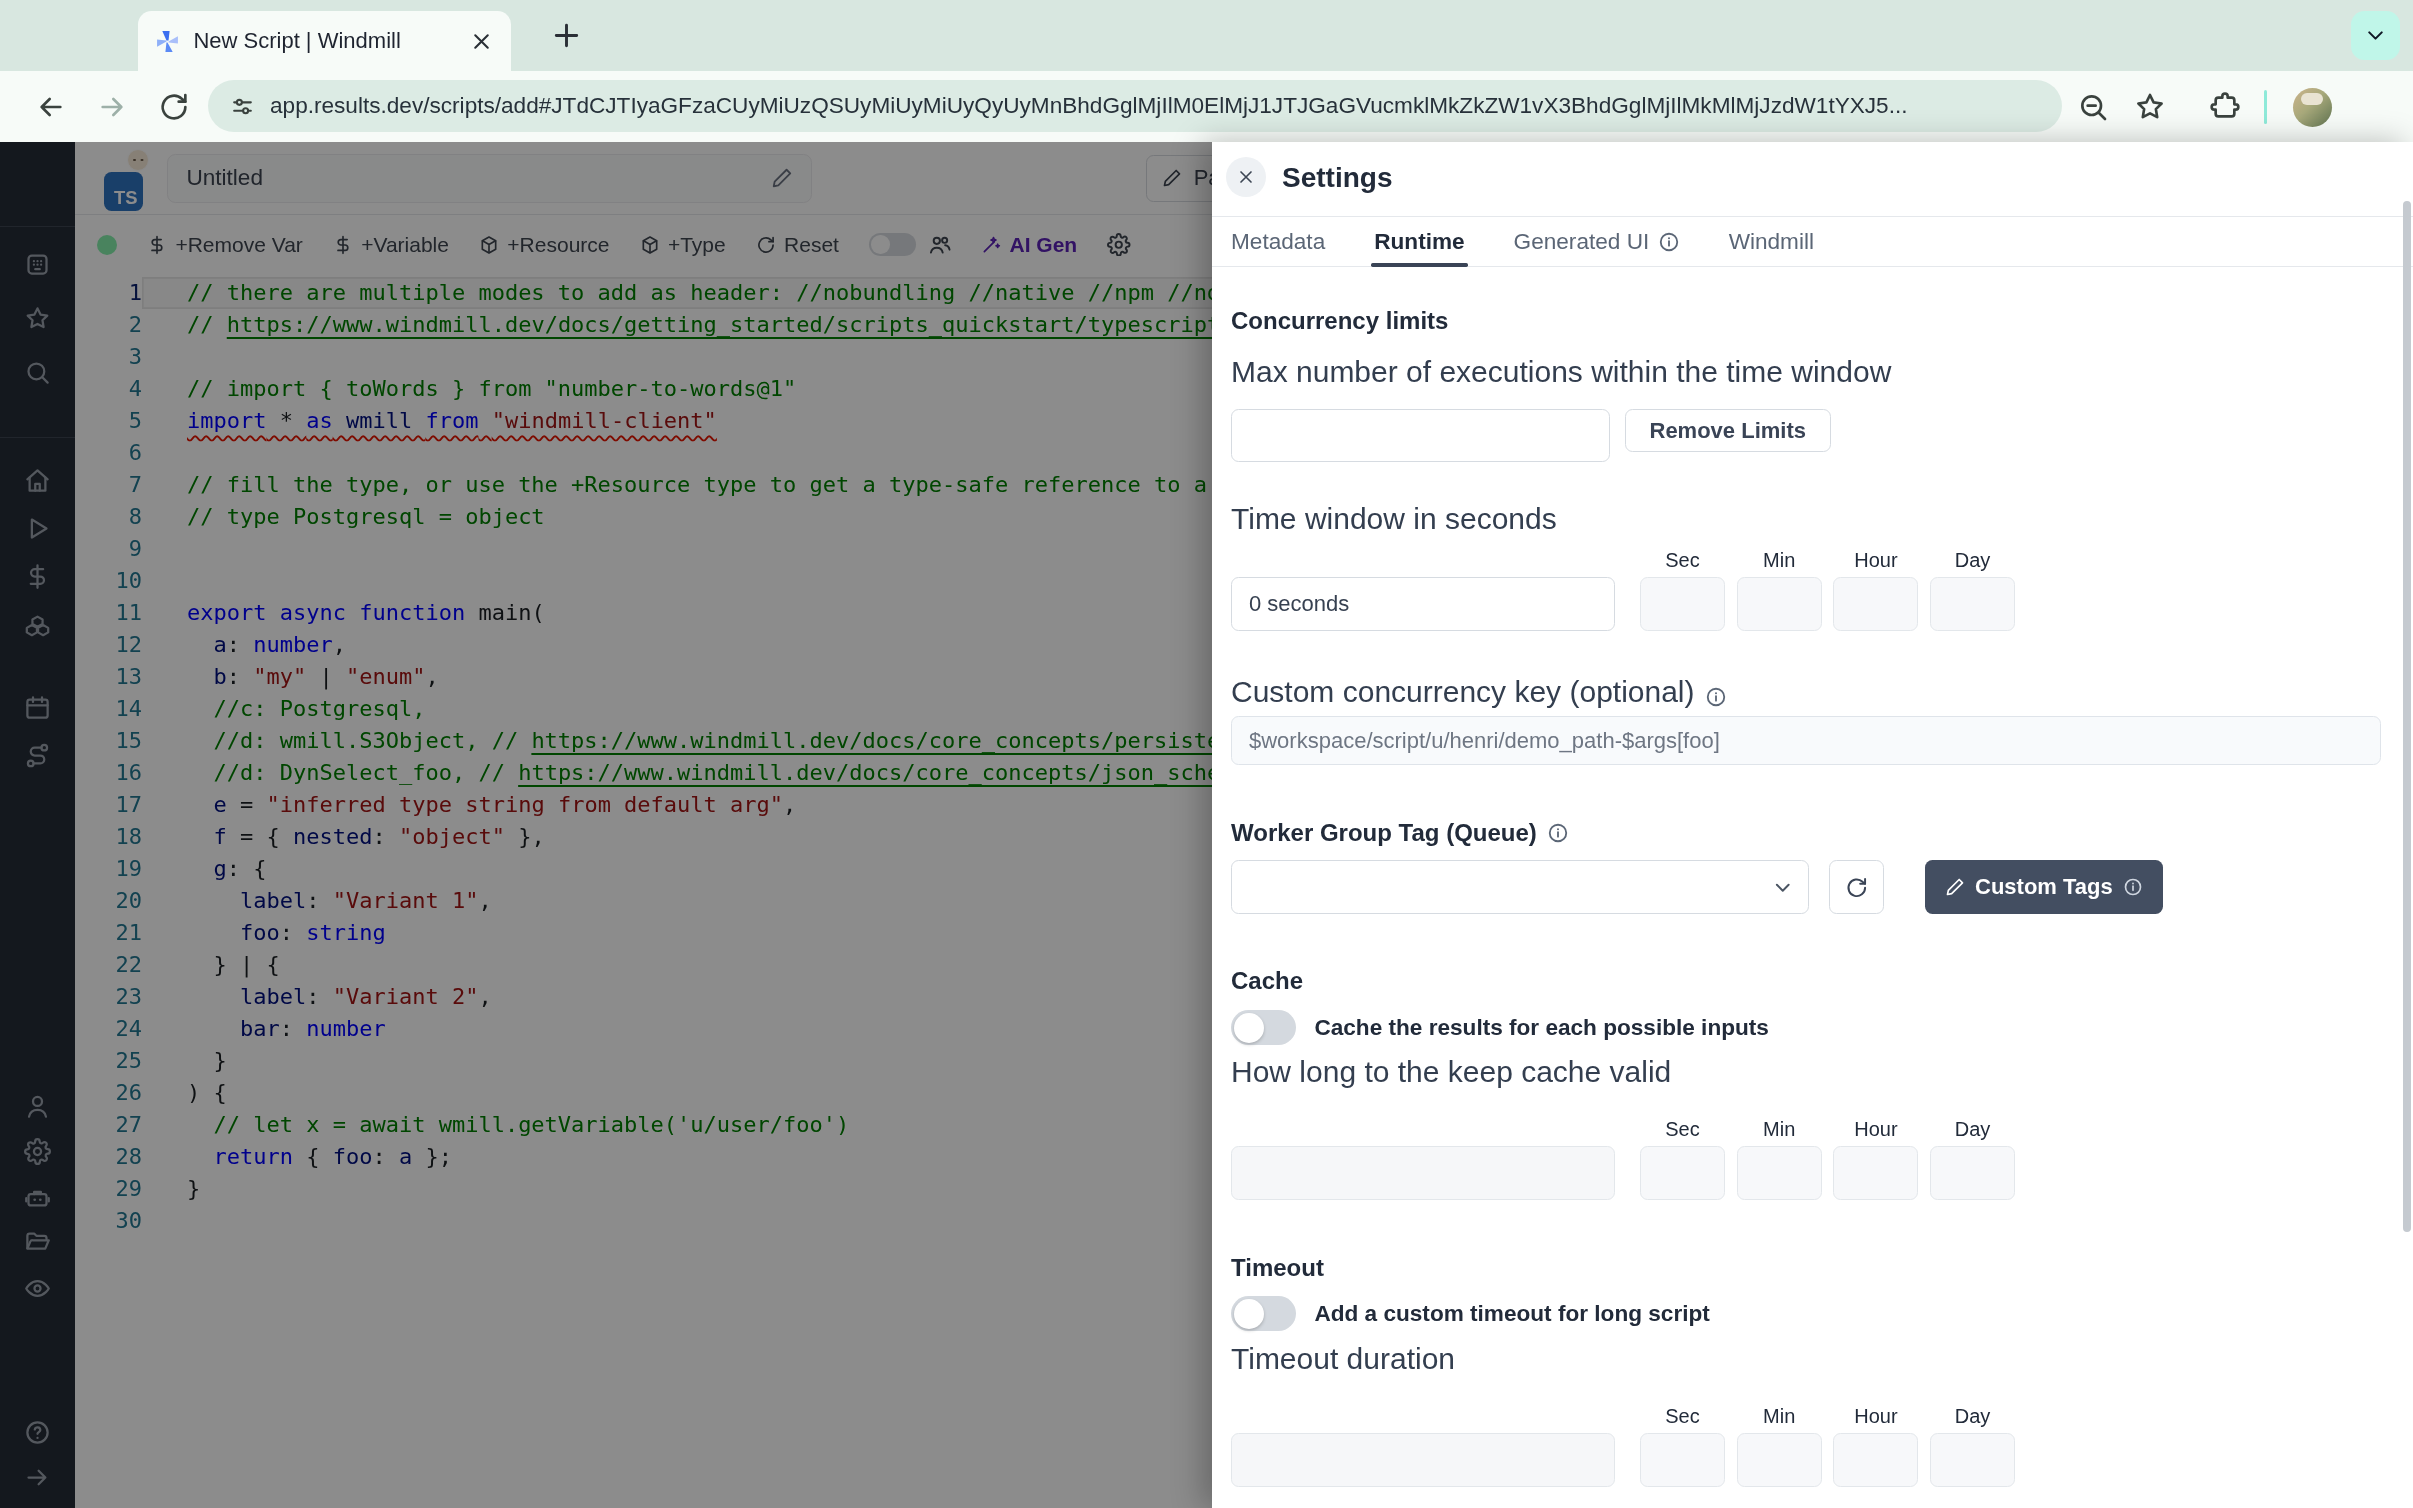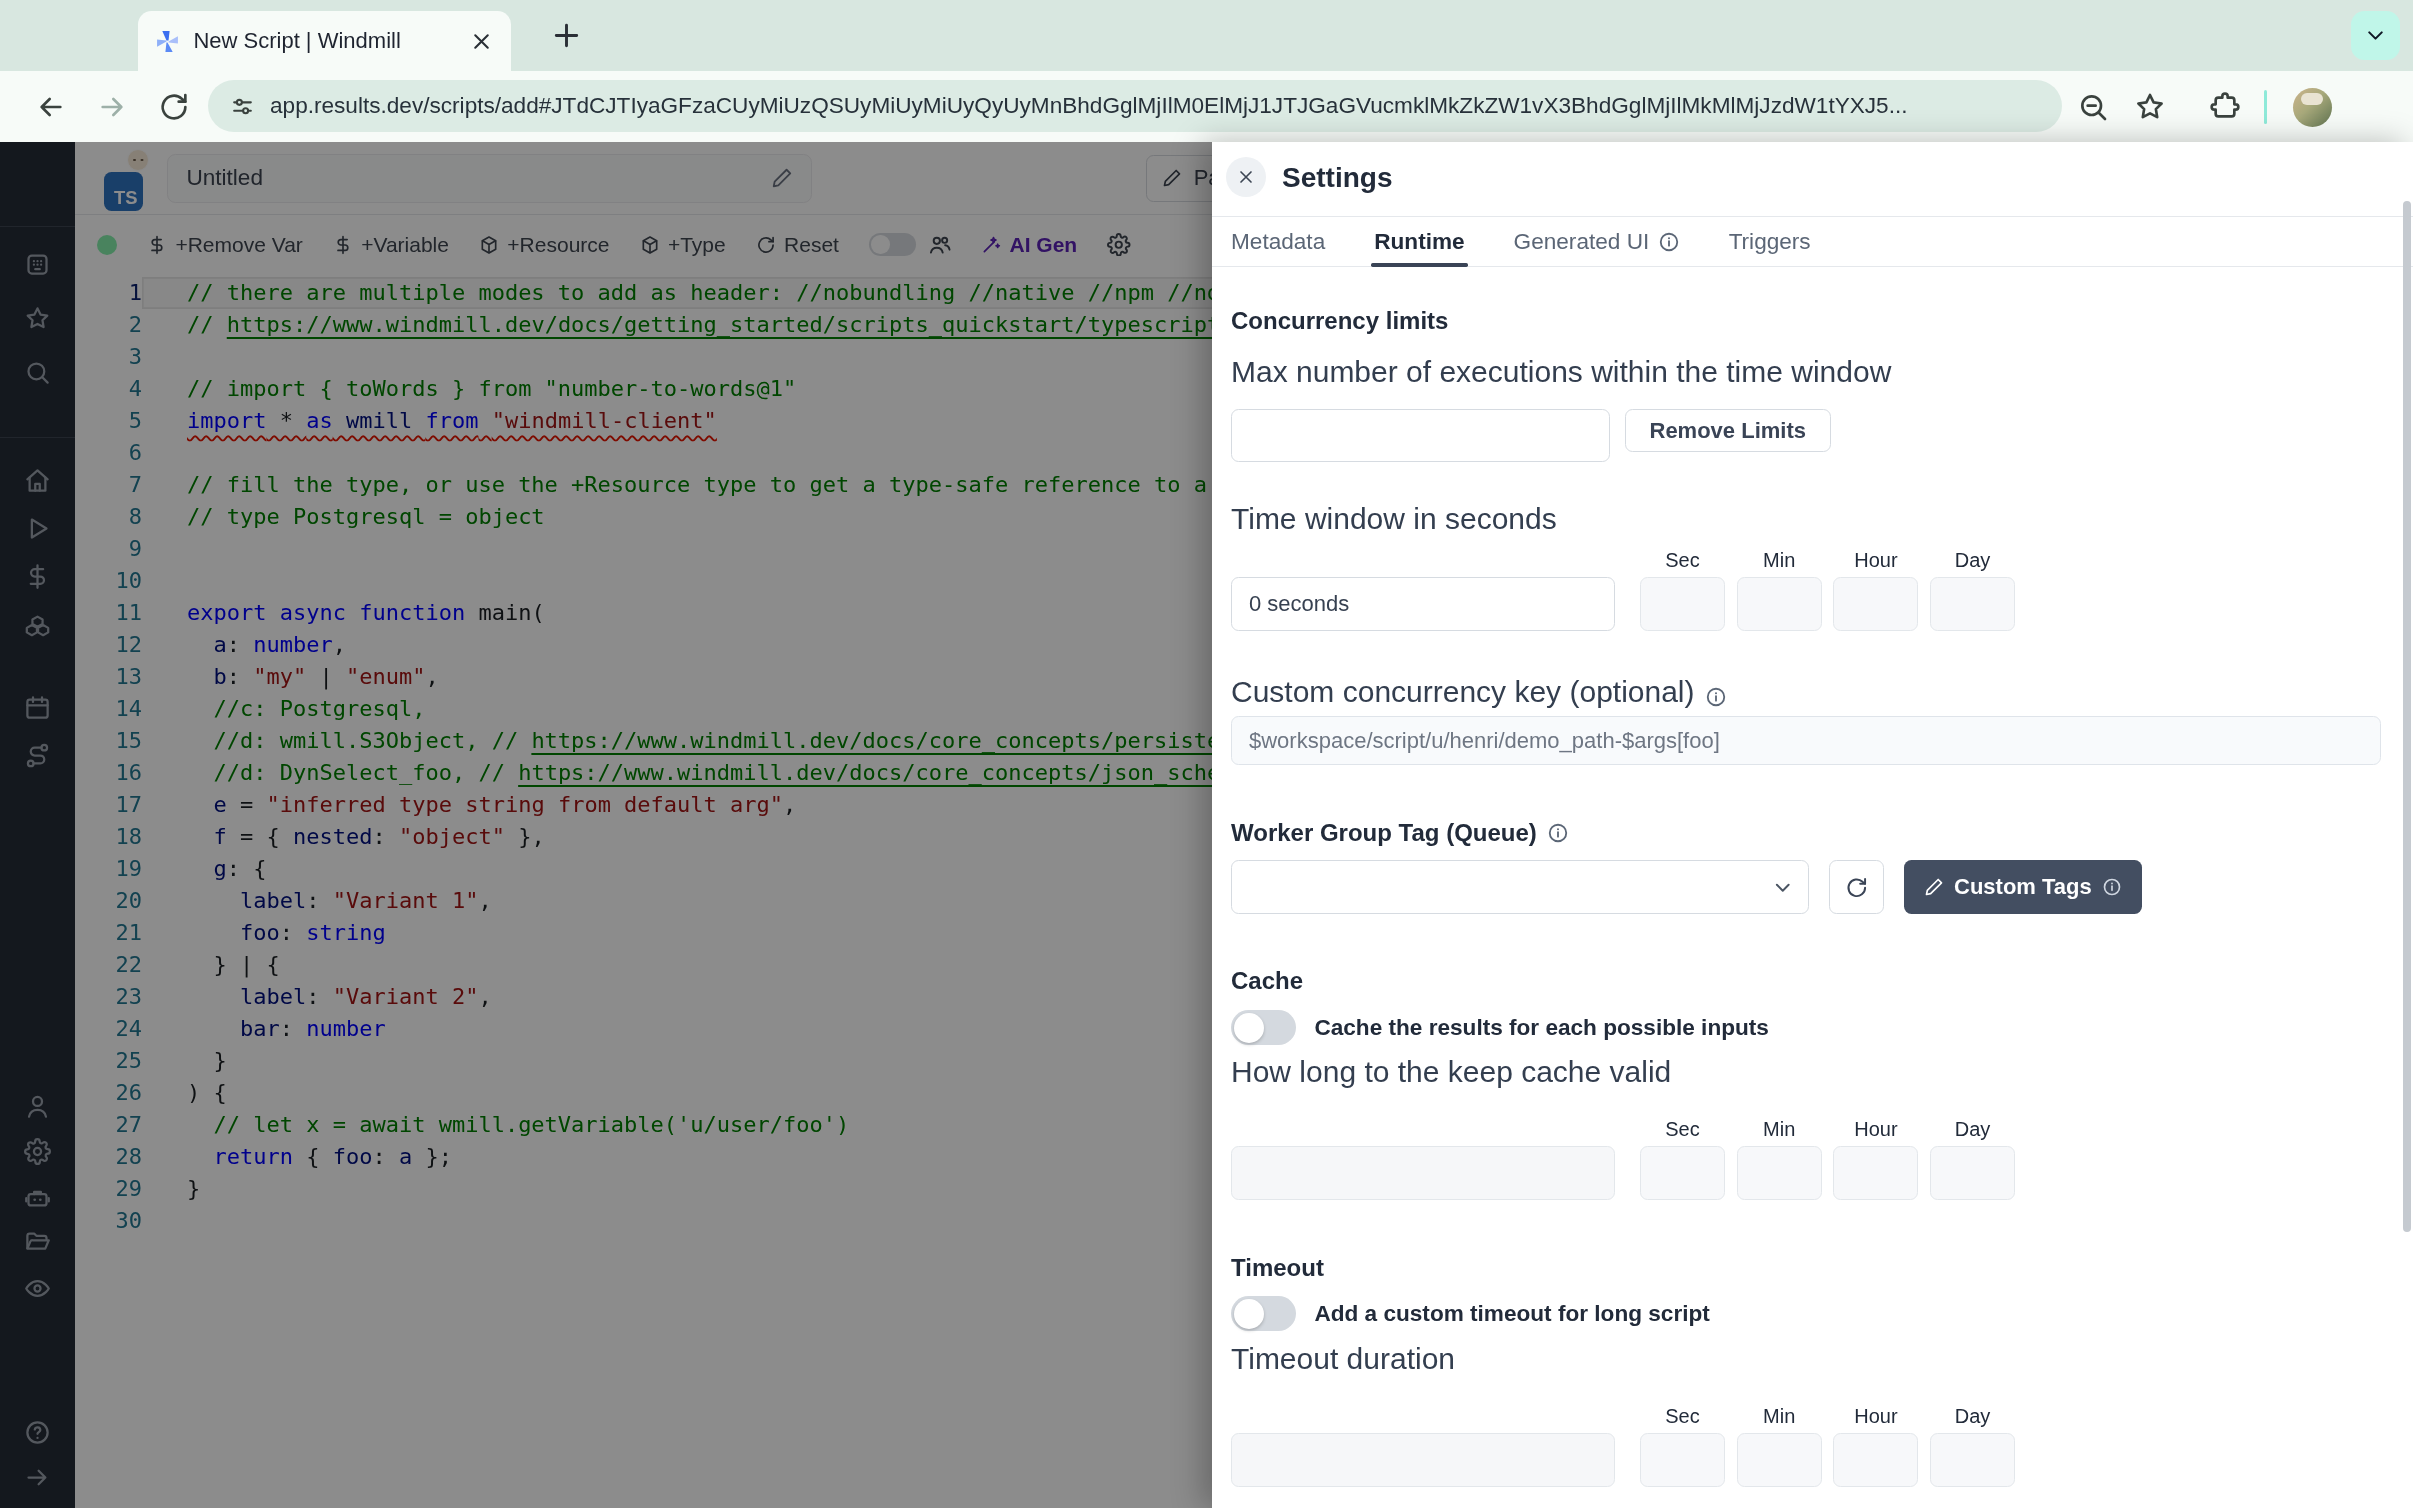--- a/index.html
+++ b/index.html
@@ -121,21 +121,21 @@
     background:#f7f8fa;outline:none;}
   .key-inp{width:100%;height:49px;background:#f8fafc;border-color:#dfe4ea;}
   .select-row{display:flex;gap:20px;align-items:center;}
   .select{width:578px;height:54px;border:1.7px solid #d6dbe1;border-radius:7.5px;position:relative;
     background:#fff;box-sizing:border-box;}
   .select .chev{position:absolute;right:13.4px;top:14.2px;width:23.5px;height:23.5px;color:#4b5563;}
   .icon-btn{width:55px;height:54px;border:1.7px solid #d6dbe1;border-radius:7.5px;display:flex;align-items:center;
     justify-content:center;color:#3a4456;background:#fff;box-sizing:border-box;}
   .icon-btn .ic{width:23.5px;height:23.5px;}
   .btn-dark{height:54px;background:#434e61;border-radius:7.5px;color:#fff;display:flex;align-items:center;
-    gap:10px;padding:0 20px;font-size:22px;font-weight:600;box-sizing:border-box;white-space:nowrap;}
+    gap:10px;padding:0 20px;font-size:22px;font-weight:600;box-sizing:border-box;white-space:nowrap;margin-left:21px;}
   .btn-dark .ic{width:20px;height:20px;}
   .btn-dark .info-ic{color:#cfd6e0;}
   .toggle-row{display:flex;align-items:center;gap:18.4px;}
   .tog{width:65px;height:35px;border-radius:17.6px;background:#d4d9df;position:relative;flex:none;}
   .tog::after{content:'';position:absolute;left:3.4px;top:2.5px;width:30px;height:30px;background:#fff;
     border-radius:50%;box-shadow:0 1.7px 3.4px rgba(0,0,0,0.2);}
   .tog-lbl{font-size:22.6px;font-weight:600;color:#222b3a;}
   .d-scrollthumb{position:absolute;right:2.5px;top:59px;width:7.5px;height:1031px;background:#c5cad0;border-radius:4.2px;z-index:7;}
 
   .ic svg,.sic svg,.nav-ic svg,.tune-ic svg,.pencil-ic svg,.users-ic svg,.egear svg,.info-ic svg,
@@ -428,21 +428,21 @@
           </div>
           <div class="d-tab">
             <span>Generated UI</span>
             <span class="info-ic ic"><svg viewBox="0 0 24 24">
                 <circle cx="12" cy="12" r="9"></circle>
                 <path d="M12 11v5"></path>
                 <circle cx="12" cy="7.8" r="1.1" fill="currentColor" stroke="none"></circle>
               </svg></span>
           </div>
           <div class="d-tab">
-            <span>Triggers</span>
+            <span>Windmill</span>
           </div>
         </div>
 
       <div class="d-body">
         
         <div class="sec-h" style="margin-top:41px">Concurrency limits</div>
         <div class="lbl" style="margin-top:20px">Max number of executions within the time window</div>
         <div class="max-row">
           <input class="inp" style="width: 379px;" value="">
           <div class="btn-outline">Remove Limits</div>

